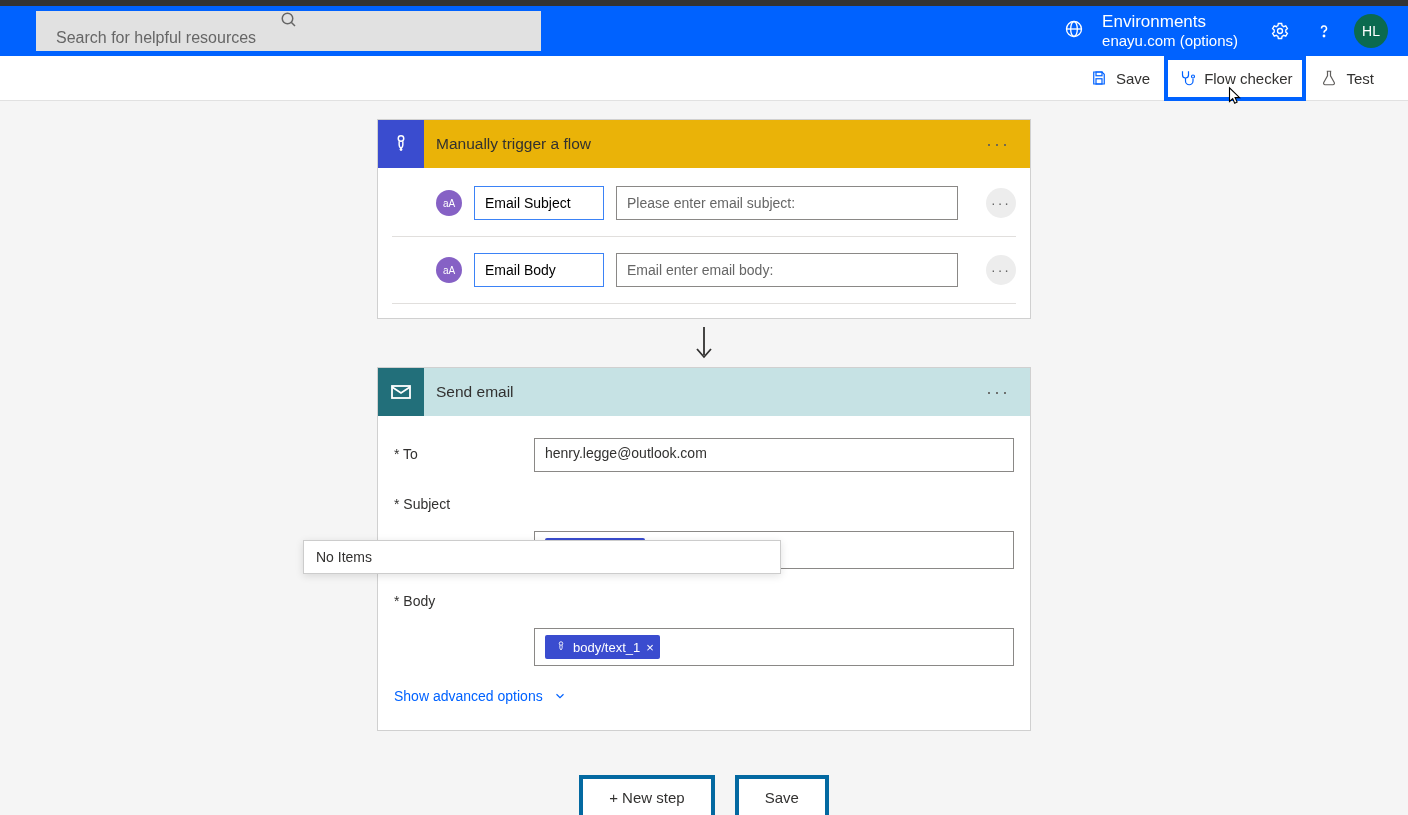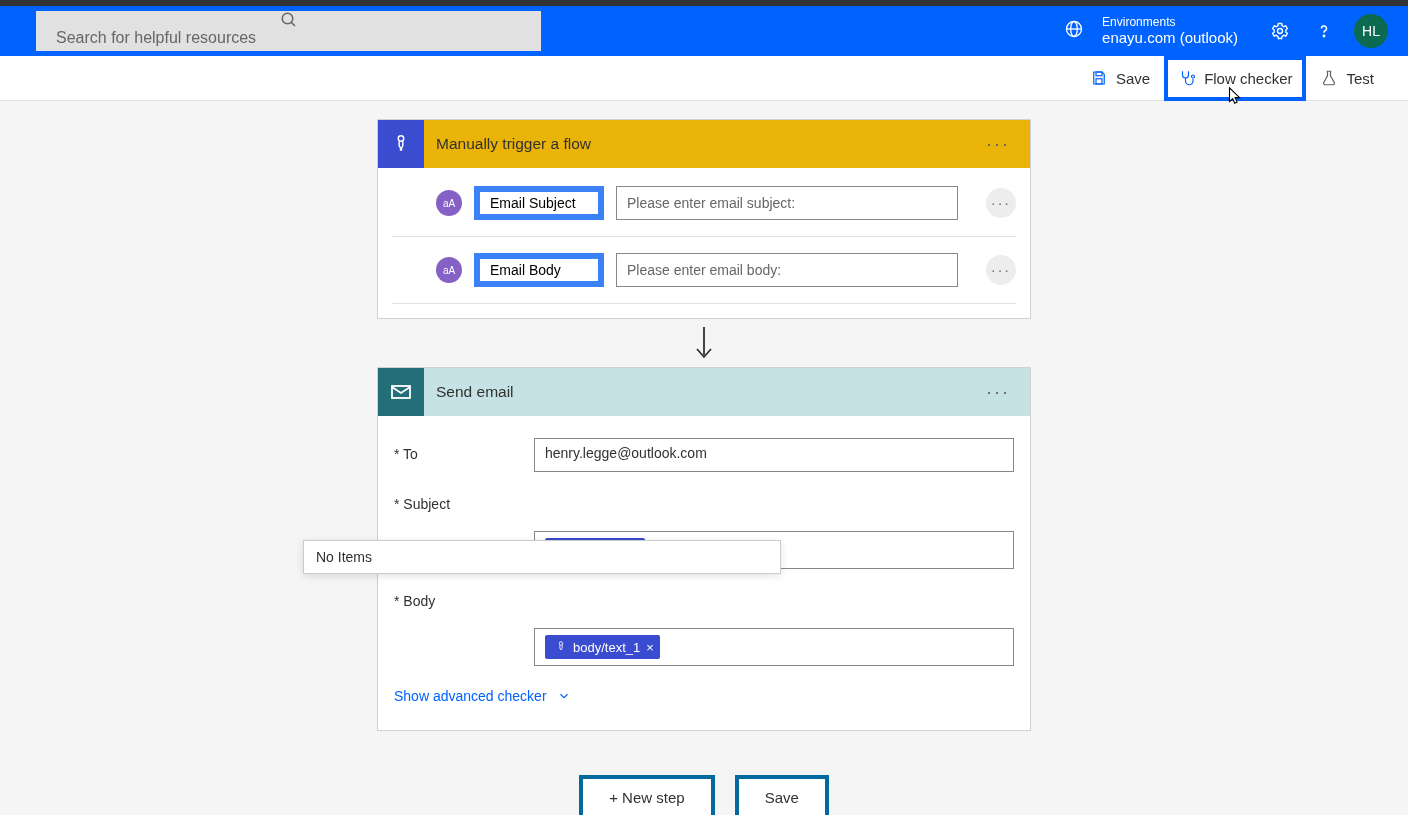--- a/index.html
+++ b/index.html
@@ -7,21 +7,21 @@
   
   .topnav { background: #0062ff; height: 56px; display: flex; align-items: center; padding: 0 20px; border-top: 6px solid #333; }
   .search-box { display: flex; align-items: center; background: #e1e1e1; width: 505px; height: 40px; margin-left: 16px; padding: 0 14px; flex-direction: column; }
   .search-box svg { width: 18px; height: 18px; stroke: #666; fill: none; stroke-width: 2; }
   .search-box input { border: none; background: transparent; margin-left: 12px; font-size: 16px; color: #666; width: 100%; outline: none; }
   .search-box input::placeholder { color: #666; }
   .nav-spacer { flex: 1; }
   .env-block { display: flex; align-items: center; color: #fff; margin-right: 20px; }
   .env-block .globe { margin-right: 18px; }
   .env-block .env-text { display: flex; flex-direction: column; line-height: 1.2; }
-  .env-block .env-label { font-size: 12px; }
+  .env-block .env-label { font-size: 17px; }
   .env-block .env-name { font-size: 15px; }
   .nav-icon { width: 44px; height: 44px; display: flex; align-items: center; justify-content: center; color: #fff; font-size: 20px; cursor: pointer; }
   .avatar { width: 34px; height: 34px; border-radius: 50%; background: #0b6a4f; color: #fff; display: flex; align-items: center; justify-content: center; font-size: 14px; margin-left: 8px; cursor: pointer; }
 
   .toolbar { background: #fff; height: 45px; display: flex; align-items: center; justify-content: flex-end; padding: 0 20px; border-bottom: 1px solid #e1e1e1; }
   .tb-btn { display: flex; align-items: center; height: 45px; padding: 0 14px; cursor: pointer; font-size: 15px; color: #323130; }
   .tb-btn svg { width: 18px; height: 18px; margin-right: 8px; }
   .tb-btn.highlighted { outline: 4px solid #0062ff; outline-offset: -4px; justify-content: center; }
   .cursor-overlay { position: absolute; top: 85px; right: 162px; pointer-events: none; }
   .cursor-overlay svg { width: 22px; height: 22px; }
@@ -33,21 +33,21 @@
   .card-icon.trigger { background: #3a4ccf; }
   .card-icon.action { background: #226f7a; }
   .card-title { flex: 1; padding-left: 12px; font-size: 15.5px; color: #323130; }
   .card-header.trigger { background: #eab308; }
   .card-header.action { background: #c6e2e4; }
   .card-more { font-size: 18px; letter-spacing: 2px; color: #605e5c; cursor: pointer; padding: 0 6px; }
   .card-body { padding: 8px 0; }
 
   .input-row { display: flex; align-items: center; padding: 10px 14px; }
   .input-row .badge { width: 26px; height: 26px; border-radius: 50%; background: #8661c5; display: flex; align-items: center; justify-content: center; color: #fff; font-size: 10px; margin-right: 12px; margin-left: 44px; }
-  .input-row .label-box { width: 130px; height: 34px; border: 6px solid #3b82f6; display: flex; align-items: center; padding: 0 10px; font-size: 14px; margin-right: 12px; }
+  .input-row .label-box { width: 130px; height: 34px; border: 1px solid #3b82f6; display: flex; align-items: center; padding: 0 10px; font-size: 14px; margin-right: 12px; }
   .input-row .value-box { flex: 1; height: 34px; border: 1px solid #8a8886; display: flex; align-items: center; padding: 0 10px; font-size: 14px; color: #666; margin-right: 28px; }
   .input-row .row-more { width: 30px; height: 30px; border-radius: 50%; background: #ededed; display: flex; align-items: center; justify-content: center; cursor: pointer; font-size: 14px; letter-spacing: 2px; color: #666; }
   .hr-sep { height: 1px; background: #e1dfdd; margin: 6px 14px; }
 
   .add-input { display: flex; align-items: center; padding: 18px 20px 22px; cursor: pointer; }
   .add-input svg { width: 18px; height: 18px; margin-right: 12px; stroke: #323130; }
   .add-input span { font-size: 17px; color: #323130; }
 
   .arrow-down { height: 48px; display: flex; align-items: center; justify-content: center; }
   .arrow-down svg { width: 30px; height: 36px; stroke: #323130; fill: none; stroke-width: 1.8; }
@@ -85,21 +85,21 @@
   <div class="env-block">
     <span class="globe">
       <svg width="20" height="20" viewBox="0 0 24 24" fill="none" stroke="#fff" stroke-width="1.6">
           <circle cx="12" cy="12" r="9"></circle>
           <ellipse cx="12" cy="12" rx="4" ry="9"></ellipse>
           <line x1="3" y1="12" x2="21" y2="12"></line>
         </svg>
     </span>
     <span class="env-text">
       <span class="env-label">Environments</span>
-      <span class="env-name">enayu.com (outlook)</span>
+      <span class="env-name">enayu.com (options)</span>
     </span>
   </div>
   <div class="nav-icon">
     <svg width="20" height="20" viewBox="0 0 24 24" fill="none" stroke="#fff" stroke-width="1.6">
         <circle cx="12" cy="12" r="3"></circle>
         <path d="M19 12a7 7 0 0 0-.1-1.2l2-1.6-2-3.4-2.4 1a7 7 0 0 0-2-1.2L14 3h-4l-.5 2.6a7 7 0 0 0-2 1.2l-2.4-1-2 3.4 2 1.6A7 7 0 0 0 5 12c0 .4 0 .8.1 1.2l-2 1.6 2 3.4 2.4-1a7 7 0 0 0 2 1.2L10 21h4l.5-2.6a7 7 0 0 0 2-1.2l2.4 1 2-3.4-2-1.6c.1-.4.1-.8.1-1.2z"></path>
       </svg>
   </div>
   <div class="nav-icon">
     <svg width="20" height="20" viewBox="0 0 24 24" fill="none" stroke="#fff" stroke-width="1.8">
@@ -159,21 +159,21 @@
       <div class="input-row">
         <div class="badge">aA</div>
         <div class="label-box">Email Subject</div>
         <div class="value-box">Please enter email subject:</div>
         <div class="row-more">···</div>
       </div>
       <div class="hr-sep"></div>
       <div class="input-row">
         <div class="badge">aA</div>
         <div class="label-box">Email Body</div>
-        <div class="value-box">Please enter email body:</div>
+        <div class="value-box">Email enter email body:</div>
         <div class="row-more">···</div>
       </div>
       <div class="hr-sep"></div>
     </div>
   </div>
 
   <div class="arrow-down">
     <svg viewBox="0 0 24 36">
         <line x1="12" y1="2" x2="12" y2="30"></line>
         <polyline points="5,24 12,32 19,24"></polyline>
@@ -226,21 +226,21 @@
                     <path d="M10 9v4c0 2 1 3 2 4 1-1 2-2 2-4V9" fill="none" stroke="#fff" stroke-width="1.5"></path>
                   </svg>
                 </span>
               <span>body/text_1</span>
               <span class="x">×</span>
             </span>
           </div>
         </div>
       </div>
       <div class="adv-options">
-        <span>Show advanced checker</span>
+        <span>Show advanced options</span>
         <svg viewBox="0 0 24 24">
             <polyline points="6,9 12,15 18,9"></polyline>
           </svg>
       </div>
     </div>
   </div>
 
   <div class="bottom-buttons">
     <button class="btn">+ New step</button>
     <button class="btn">Save</button>

